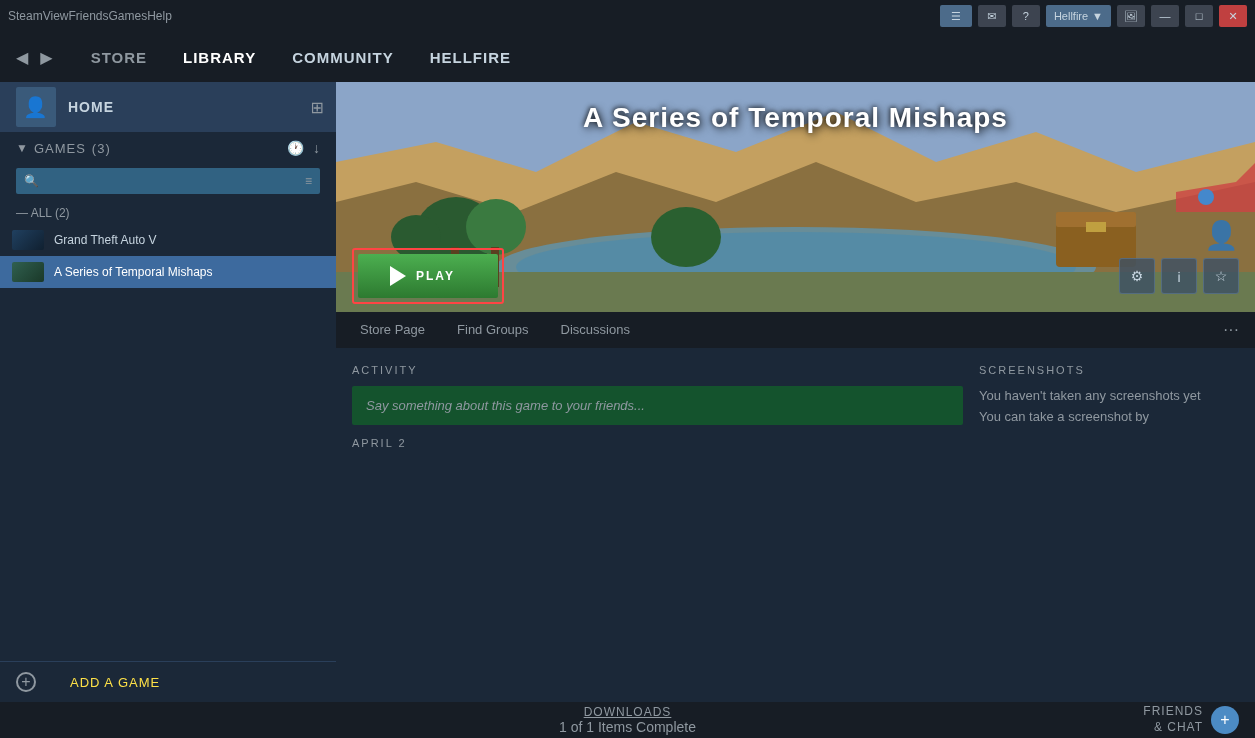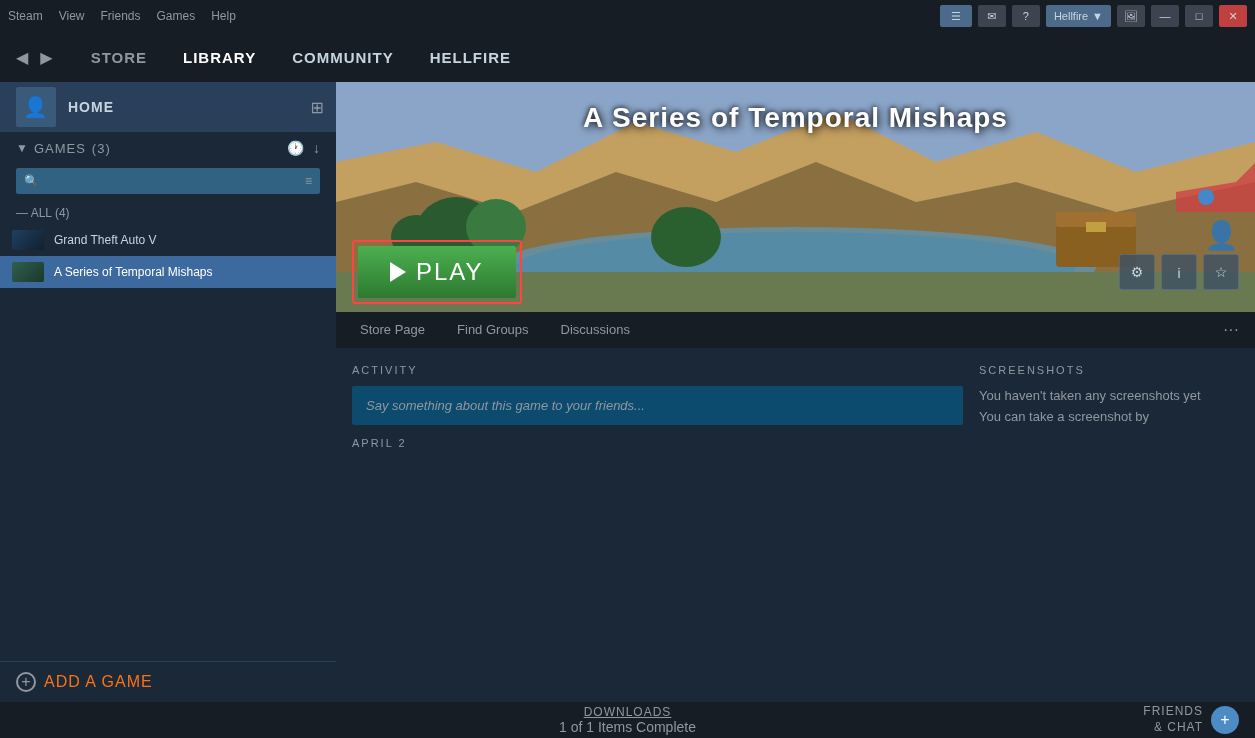--- a/index.html
+++ b/index.html
@@ -17,21 +17,20 @@
     .titlebar {
       height: 32px;
       background: #171d25;
       display: flex;
       align-items: center;
       justify-content: space-between;
       padding: 0 8px;
     }
     .titlebar-menu {
       display: flex;
-      gap: 16px;
       align-items: center;
     }
     .titlebar-menu span {
       font-size: 12px;
       color: #8f98a0;
       cursor: pointer;
     }
     .titlebar-right {
       display: flex;
       align-items: center;
@@ -271,24 +270,25 @@
       border: 2px solid #8f98a0;
       border-radius: 50%;
       display: flex;
       align-items: center;
       justify-content: center;
       font-size: 16px;
       color: #8f98a0;
       flex-shrink: 0;
     }
     .add-game-label {
-      font-size: 16px;
-      color: #f97316;
+      font-size: 13px;
+      color: #fde047;
       text-transform: uppercase;
       letter-spacing: 1px;
+      margin-left: 26px;
     }
 
     
     .content {
       flex: 1;
       display: flex;
       flex-direction: column;
       background: #1b2838;
       overflow: hidden;
     }
@@ -373,22 +373,22 @@
       min-width: 140px;
     }
     .play-triangle {
       width: 0;
       height: 0;
       border-top: 10px solid transparent;
       border-bottom: 10px solid transparent;
       border-left: 16px solid #ffffff;
     }
     .play-label {
-      font-size: 24px;
-      font-weight: normal;
+      font-size: 12px;
+      font-weight: bold;
       color: #ffffff;
       letter-spacing: 2px;
     }
     .hero-action-icons {
       display: flex;
       gap: 6px;
       align-items: center;
     }
     .hero-icon-btn {
       width: 36px;
@@ -444,21 +444,21 @@
     }
     .section-title {
       font-size: 11px;
       color: #8f98a0;
       text-transform: uppercase;
       letter-spacing: 2px;
       margin-bottom: 10px;
     }
     .activity-input {
       width: 100%;
-      background: #0c4a6e;
+      background: #14532d;
       border: none;
       border-radius: 2px;
       padding: 12px 14px;
       color: #8f98a0;
       font-size: 13px;
       font-style: italic;
       outline: none;
       margin-bottom: 12px;
     }
     .activity-input::placeholder { color: #8f98a0; font-style: italic; }
@@ -589,21 +589,21 @@
       </div>
     </div>
 
     <div class="sidebar-search">
       <span class="search-icon-inner">🔍</span>
       <input type="text" placeholder="" style="">
       <span class="filter-icon-inner">≡</span>
     </div>
 
     <div class="games-section-header">
-      <span>— ALL (4)</span>
+      <span>— ALL (2)</span>
     </div>
 
     <div class="game-list">
       <div class="game-item">
         <div class="game-thumb gtav"></div>
         <span class="game-name">Grand Theft Auto V</span>
       </div>
       <div class="game-item active">
         <div class="game-thumb temporal"></div>
         <span class="game-name">A Series of Temporal Mishaps</span>

